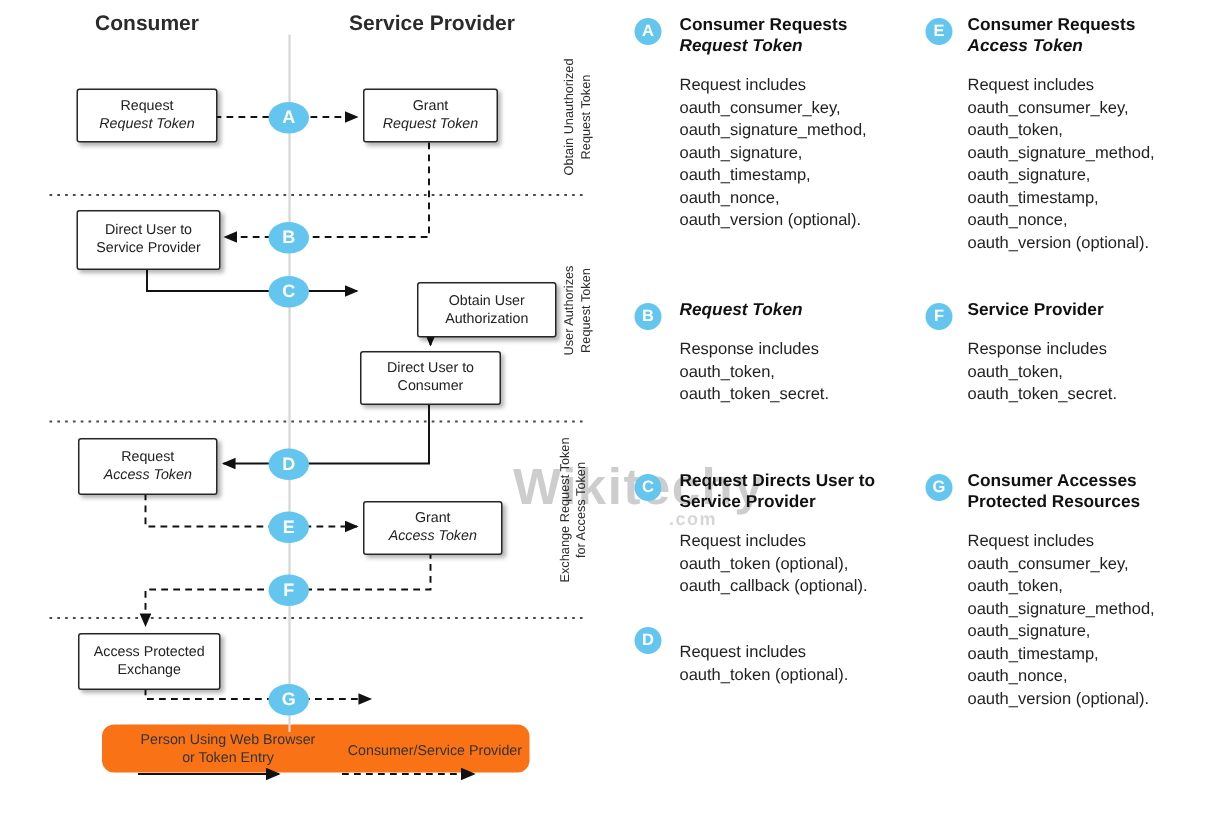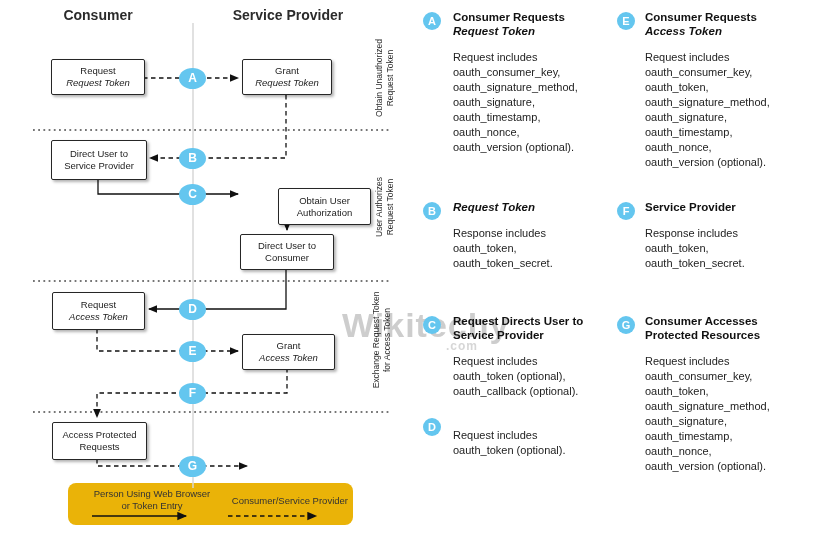--- a/index.html
+++ b/index.html
@@ -21,21 +21,21 @@
           z-index:4;}
   
   .vlabel{position:absolute;height:24px;transform:rotate(-90deg);text-align:center;
           font-size:8.5px;line-height:11px;font-weight:500;color:#2b2b2b;z-index:1;}
   
   .watermark{position:absolute;left:342px;top:306px;z-index:0;color:#b0b0b0;opacity:.62;
              font-weight:bold;font-size:34px;letter-spacing:1px;}
   .watermark .wm-com{display:block;font-size:12px;font-weight:bold;margin:-6px 0 0 104px;
              color:#bdbdbd;}
   
-  .legend{position:absolute;left:68px;top:483px;width:285px;height:42px;background:#eab308;
+  .legend{position:absolute;left:68px;top:483px;width:285px;height:32px;background:#f97316;
           border-radius:8px;z-index:1;}
   .legend .l1{position:absolute;left:8px;top:5px;width:152px;text-align:center;
           font-size:9.5px;line-height:11.5px;color:#333;}
   .legend .l2{position:absolute;left:162px;top:12px;width:118px;text-align:right;
           font-size:9.5px;color:#333;}
   
   .sec{position:absolute;width:188px;z-index:5;}
   .badge{position:absolute;left:3px;top:2px;width:18px;height:18px;border-radius:50%;
          background:#64c6ef;color:#fff;font-weight:bold;font-size:11px;line-height:18px;
          text-align:center;}
@@ -111,21 +111,21 @@
   <div class="fbox" style="left:52px;top:292px;width:91px;height:36px;">
     <div>Request</div>
       <div class="it">Access Token</div>
   </div>
   <div class="fbox" style="left:242px;top:334px;width:91px;height:34px;">
     <div>Grant</div>
       <div class="it">Access Token</div>
   </div>
   <div class="fbox" style="left:52px;top:422px;width:93px;height:36px;">
     <div>Access Protected</div>
-      <div>Requests</div>
+      <div>Exchange</div>
   </div>
 
   <div class="marker" style="left:179px;top:68px;">A</div>
   <div class="marker" style="left:179px;top:148px;">B</div>
   <div class="marker" style="left:179px;top:184px;">C</div>
   <div class="marker" style="left:179px;top:299px;">D</div>
   <div class="marker" style="left:179px;top:341px;">E</div>
   <div class="marker" style="left:179px;top:383px;">F</div>
   <div class="marker" style="left:179px;top:456px;">G</div>
 

